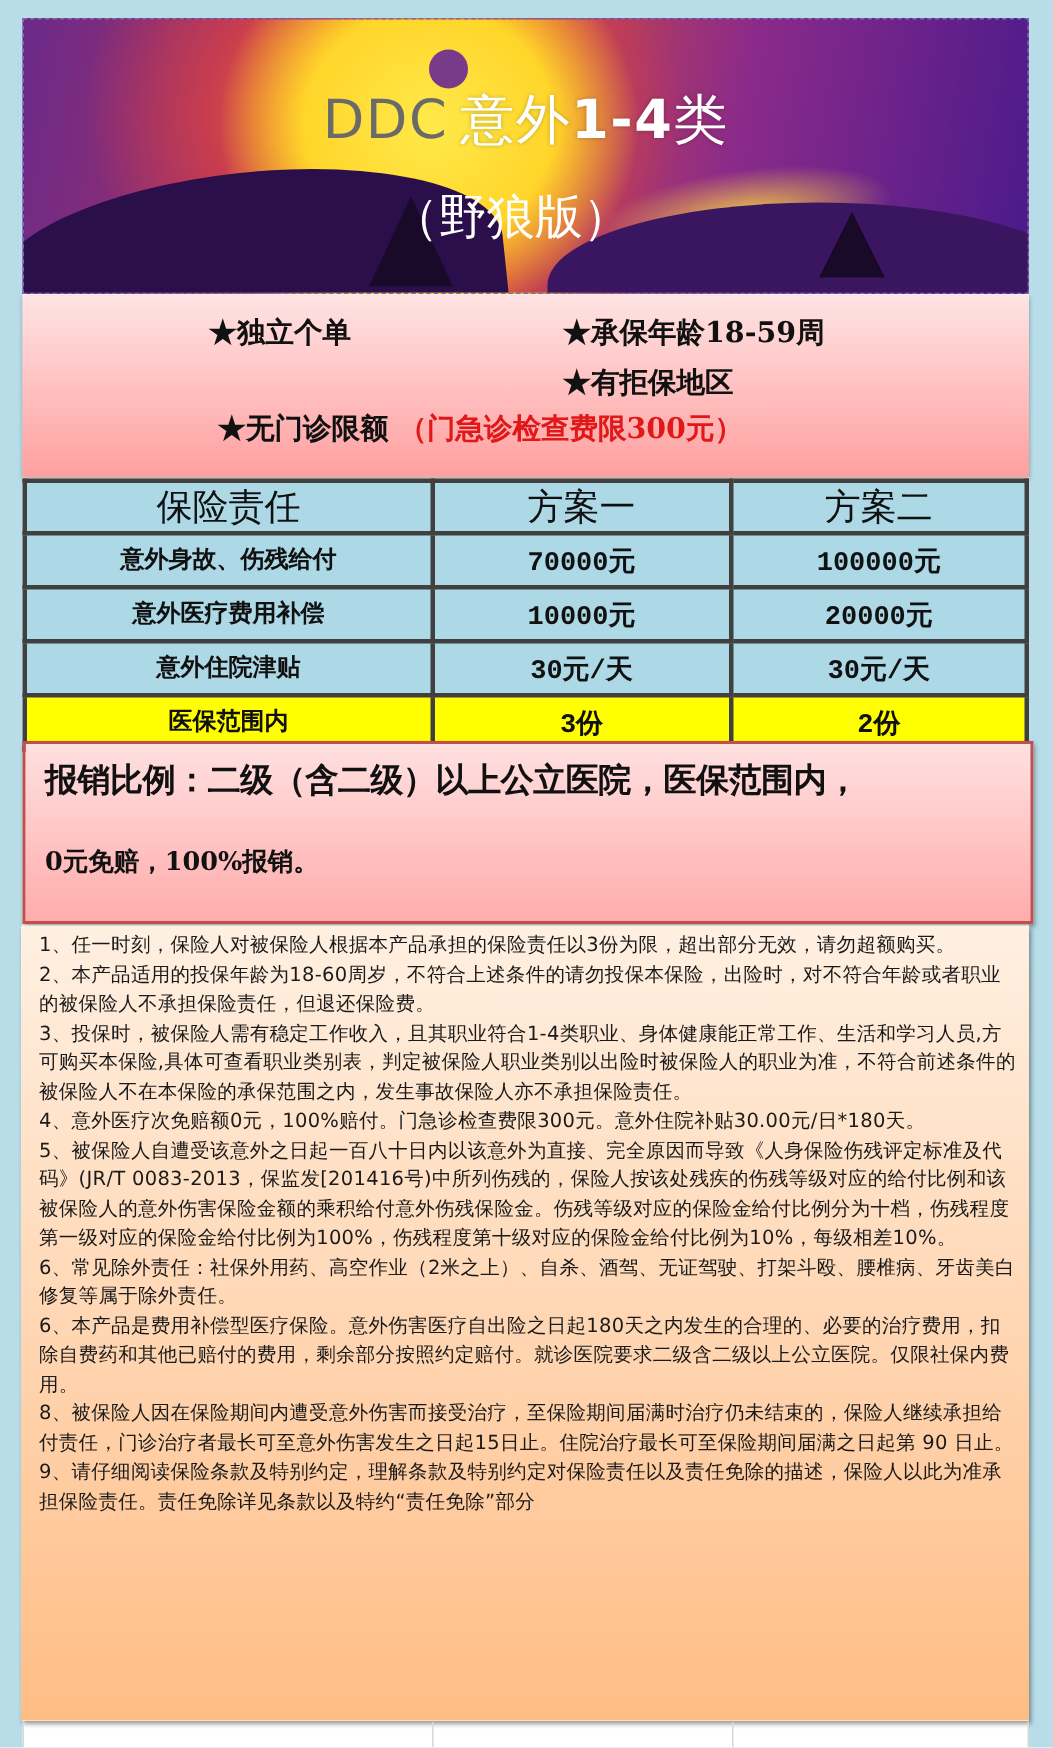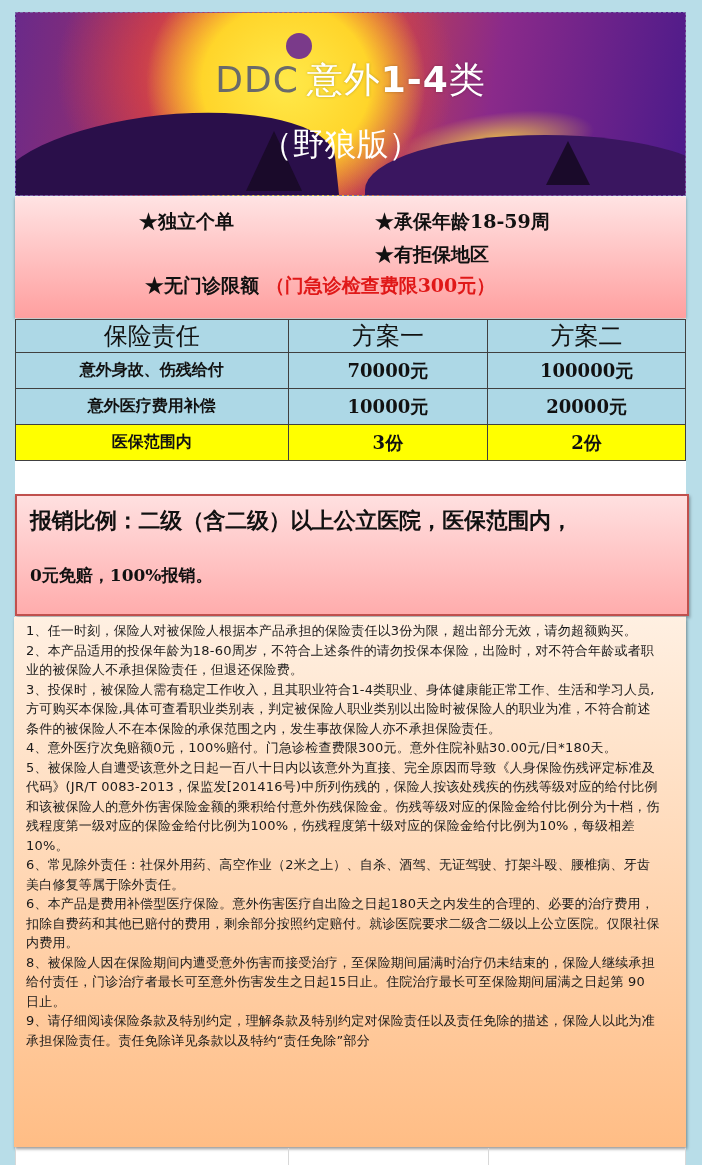--- a/index.html
+++ b/index.html
@@ -73,22 +73,23 @@
   }
   .features .f { position: absolute; white-space: nowrap; }
   .features .red { color: #e01818; }
   
   table.benefits {
     position: absolute; left: 15px; top: 319px;
     width: 671px; border-collapse: collapse;
     font-family: "DejaVu Serif", serif; color: #111;
   }
   table.benefits td, table.benefits th {
-    border: 1px solid #404040; text-align: center; vertical-align: middle;
+    border: 3px solid #404040; text-align: center; vertical-align: middle;
     background: #add8e6;
+    font-family: Liberation Mono, monospace;
   }
   table.benefits th { font-size: 24px; font-weight: normal; height: 31px; }
   table.benefits td { font-size: 18px; font-weight: bold; height: 36px; }
   table.benefits td.label { font-size: 16px; }
   table.benefits tr.limit td { background: #ffff00; }
   
   .reimburse {
     position: absolute; left: 15px; top: 494px;
     width: 674px; height: 122px;
     background: linear-gradient(#ffe0e0, #ffacac);
@@ -100,21 +101,21 @@
   .reimburse .l1 { font-size: 22px; line-height: 32px; white-space: nowrap; letter-spacing: -0.3px; }
   .reimburse .l2, .reimburse .l3 { font-size: 17px; line-height: 28px; margin-top: 25px; }
   
   .notes {
     position: absolute; left: 14px; top: 617px;
     width: 672px; height: 530px;
     background: linear-gradient(#fff0e2 0%, #ffd9b8 45%, #ffbd85 100%);
     box-shadow: 1px 2px 3px rgba(0,0,0,0.4);
     font-family: "DejaVu Sans", sans-serif; color: #1a1a1a;
     font-size: 13px; line-height: 19.5px;
-    padding: 4px 26px 0 12px; letter-spacing: 0.2px;
+    padding: 4px 7px 0 12px; letter-spacing: 0.2px;
   }
   .notes p { margin: 0; }
   
   .bottom-lines {
     position: absolute; left: 15px; top: 1148px; width: 671px; height: 17px;
     border-left: 1px solid #d8d8d8; border-right: 1px solid #d8d8d8;
   }
   .bottom-lines .v1 { position: absolute; left: 272px; top: 0; bottom: 0; width: 1px; background: #d8d8d8; }
   .bottom-lines .v2 { position: absolute; left: 472px; top: 0; bottom: 0; width: 1px; background: #d8d8d8; }
 </style>
@@ -160,20 +161,25 @@
   <tr>
     <td class="label">意外身故、伤残给付</td>
     <td>70000元</td>
     <td>100000元</td>
   </tr>
   <tr>
     <td class="label">意外医疗费用补偿</td>
     <td>10000元</td>
     <td>20000元</td>
   </tr>
+  <tr>
+    <td class="label">意外住院津贴</td>
+    <td>30元/天</td>
+    <td>30元/天</td>
+  </tr>
   <tr class="limit">
     <td class="label">医保范围内</td>
     <td>3份</td>
     <td>2份</td>
   </tr>
 </tbody>
   </table>
 
 <div class="reimburse">
   <div class="l1">报销比例：二级（含二级）以上公立医院，医保范围内，</div>

